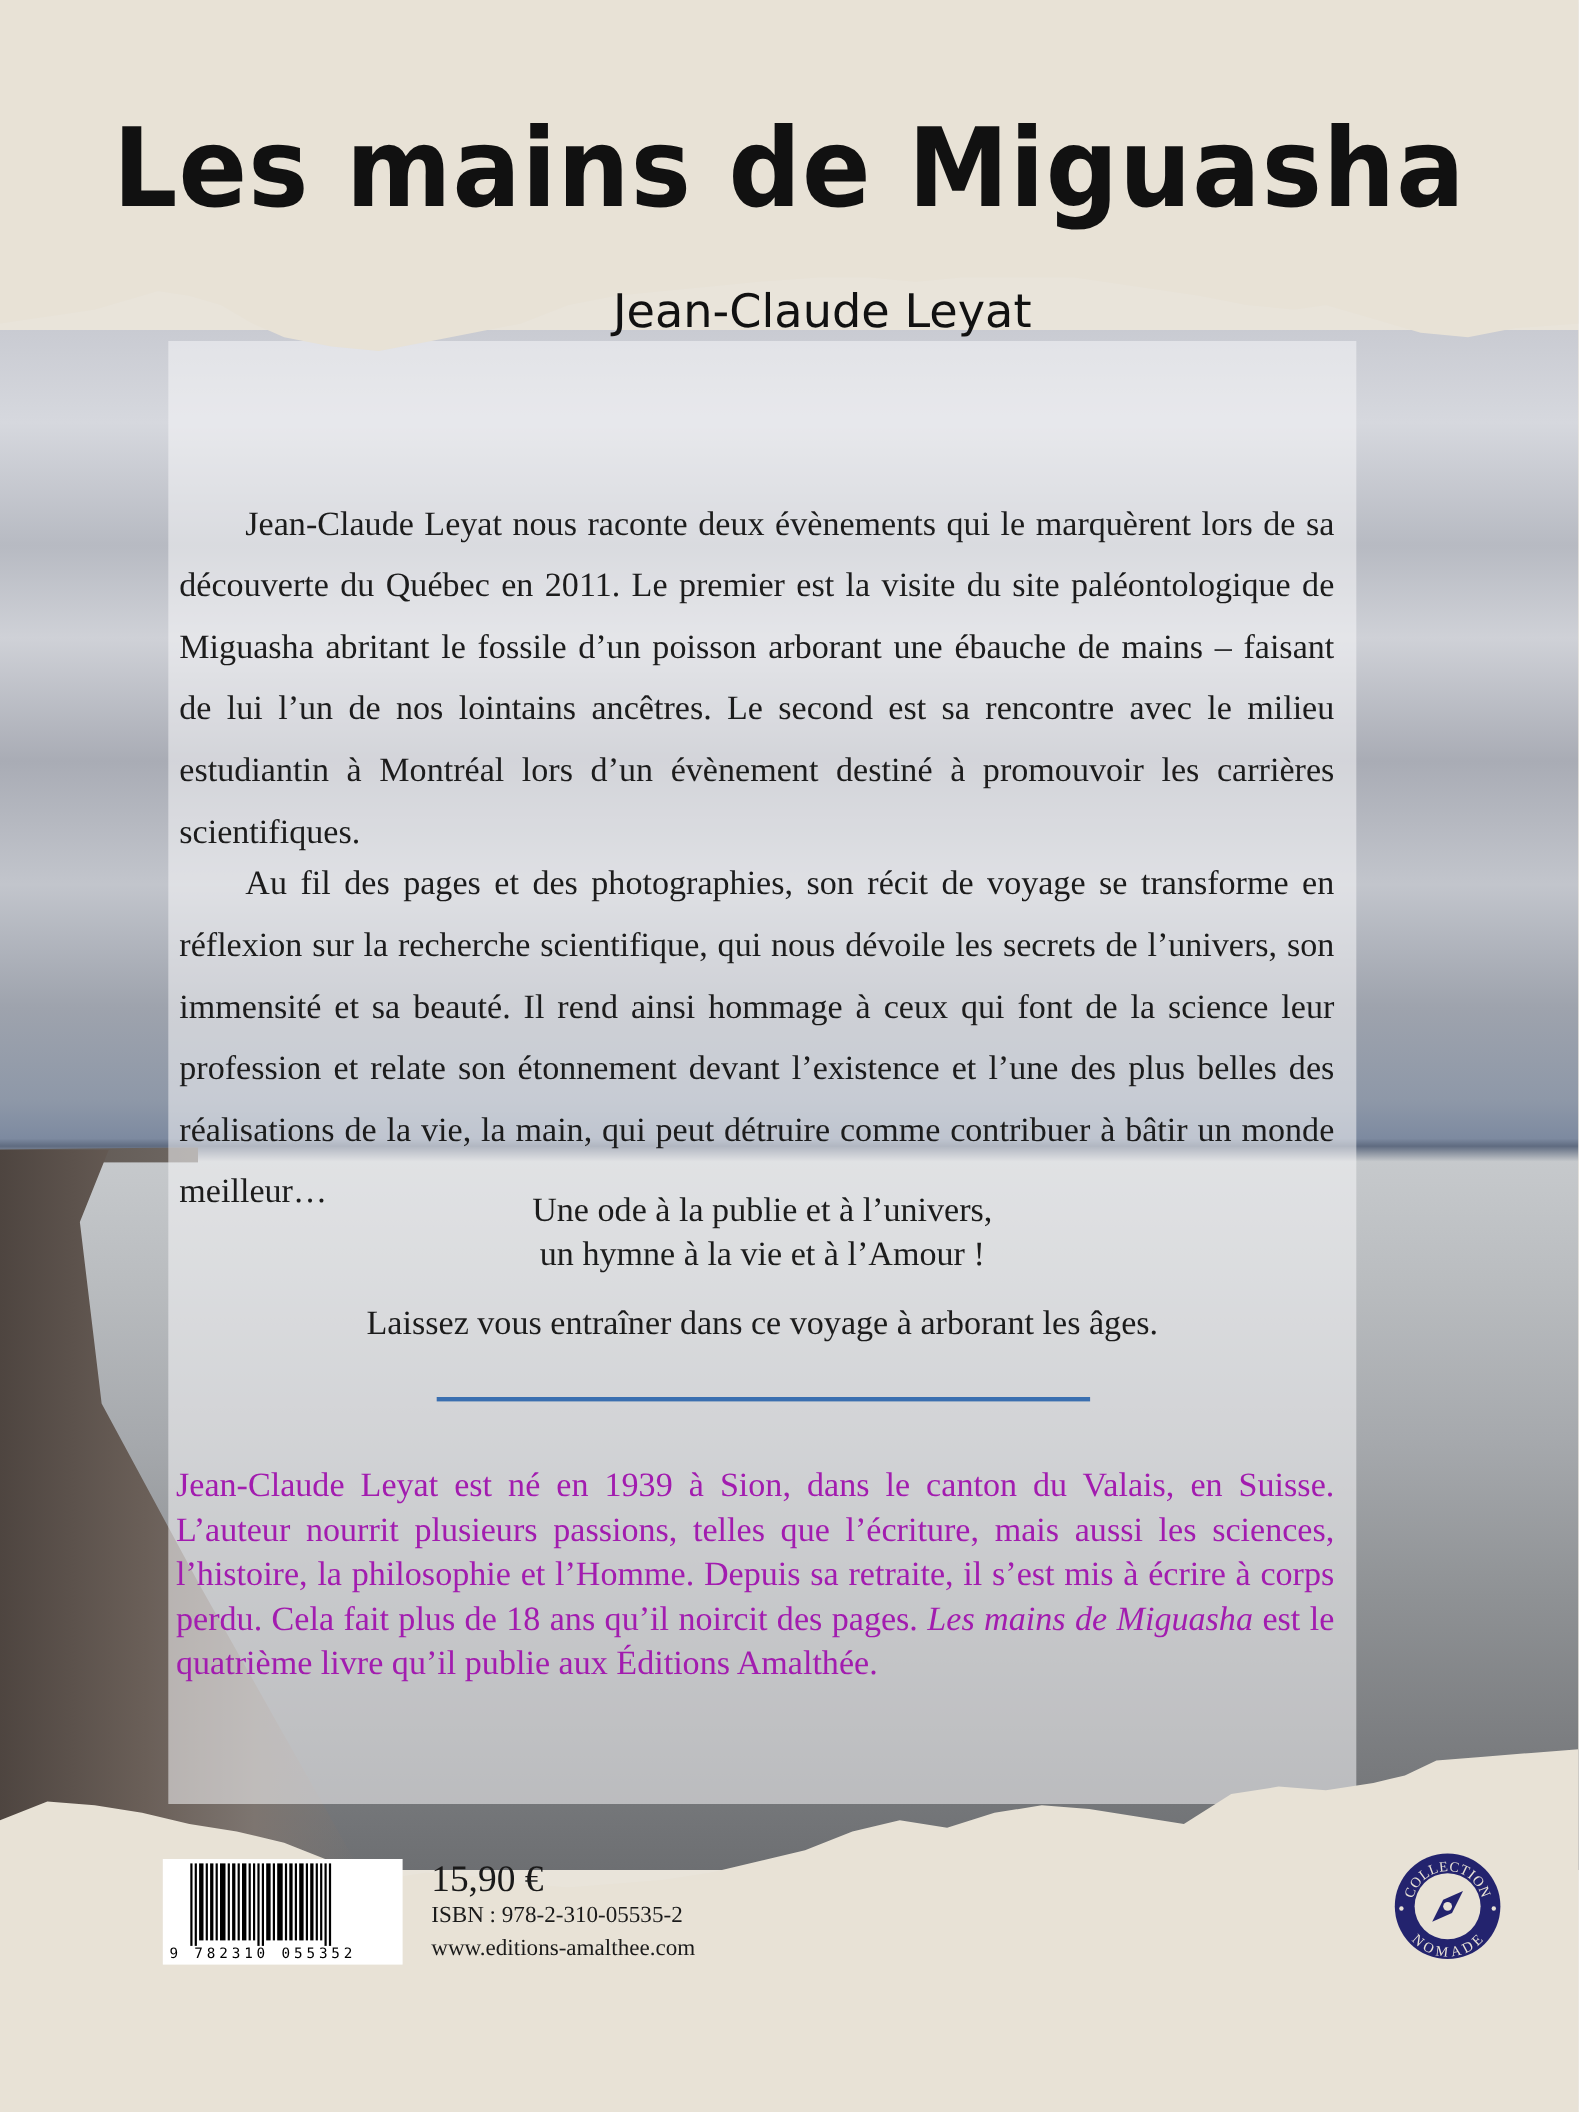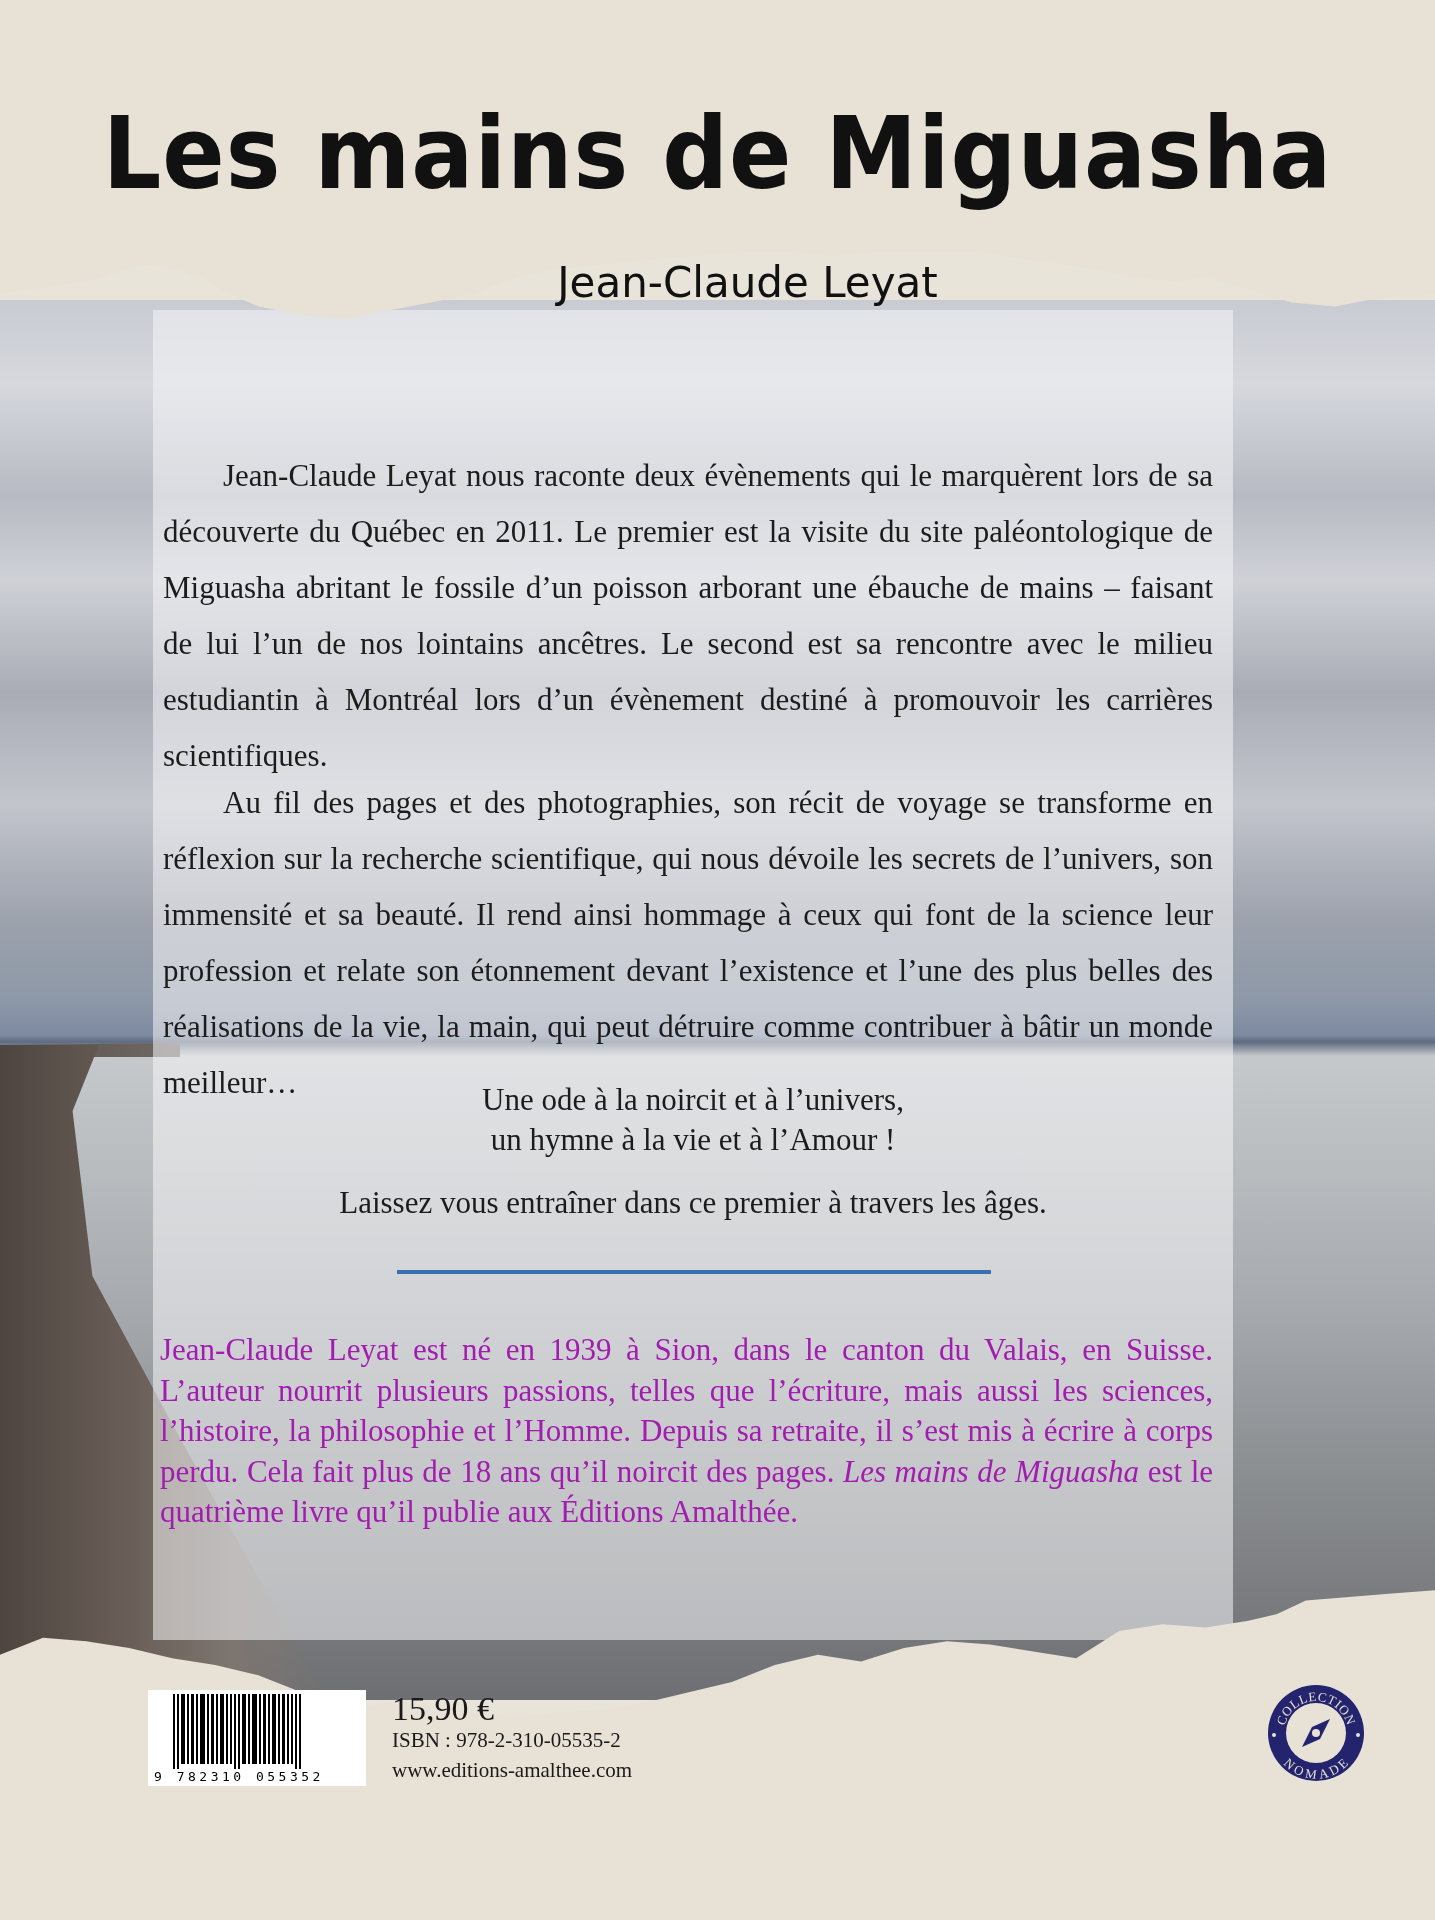--- a/index.html
+++ b/index.html
@@ -127,24 +127,24 @@
 <div class="author">Jean-Claude Leyat</div>
 
 <div class="blurb p1">
   <p>Jean-Claude Leyat nous raconte deux évènements qui le marquèrent lors de sa découverte du Québec en 2011. Le premier est la visite du site paléontologique de Miguasha abritant le fossile d’un poisson arborant une ébauche de mains – faisant de lui l’un de nos lointains ancêtres. Le second  est sa rencontre avec le milieu estudiantin à Montréal lors d’un évènement destiné à promouvoir les carrières scientifiques.</p>
 </div>
 <div class="blurb p2">
   <p>Au fil des pages et des photographies, son récit de voyage se transforme en réflexion sur la recherche scientifique, qui nous dévoile les secrets de l’univers, son immensité et sa beauté. Il rend ainsi hommage à ceux qui font de la science leur profession et relate son étonnement devant l’existence et l’une des plus belles des réalisations de la vie, la main, qui peut détruire comme contribuer à bâtir un monde meilleur…</p>
 </div>
 
 <div class="tagline t1">
-  <div>Une ode à la noircit et à l’univers,</div>
+  <div>Une ode à la publie et à l’univers,</div>
   <div>un hymne à la vie et à l’Amour !</div>
 </div>
-<div class="tagline t2">Laissez vous entraîner dans ce premier à travers les âges.</div>
+<div class="tagline t2">Laissez vous entraîner dans ce voyage à arborant les âges.</div>
 
 <div class="divider"></div>
 
 <div class="bio"><span>Jean-Claude Leyat est né en 1939 à Sion, dans le canton du Valais, en Suisse. L’auteur nourrit plusieurs passions, telles que l’écriture, mais aussi les sciences, l’histoire, la philosophie et l’Homme. Depuis sa retraite, il s’est mis à écrire à corps perdu. Cela fait plus de 18 ans qu’il noircit des pages. </span><em>Les mains de Miguasha</em><span> est le quatrième livre qu’il publie aux Éditions Amalthée.</span></div>
 
 <div class="barcode">
   <div class="bars">
     <span class="long" style="width:2px"></span>
       <span class="long" style="width:2px"></span>
     <span style="width:4px"></span>

